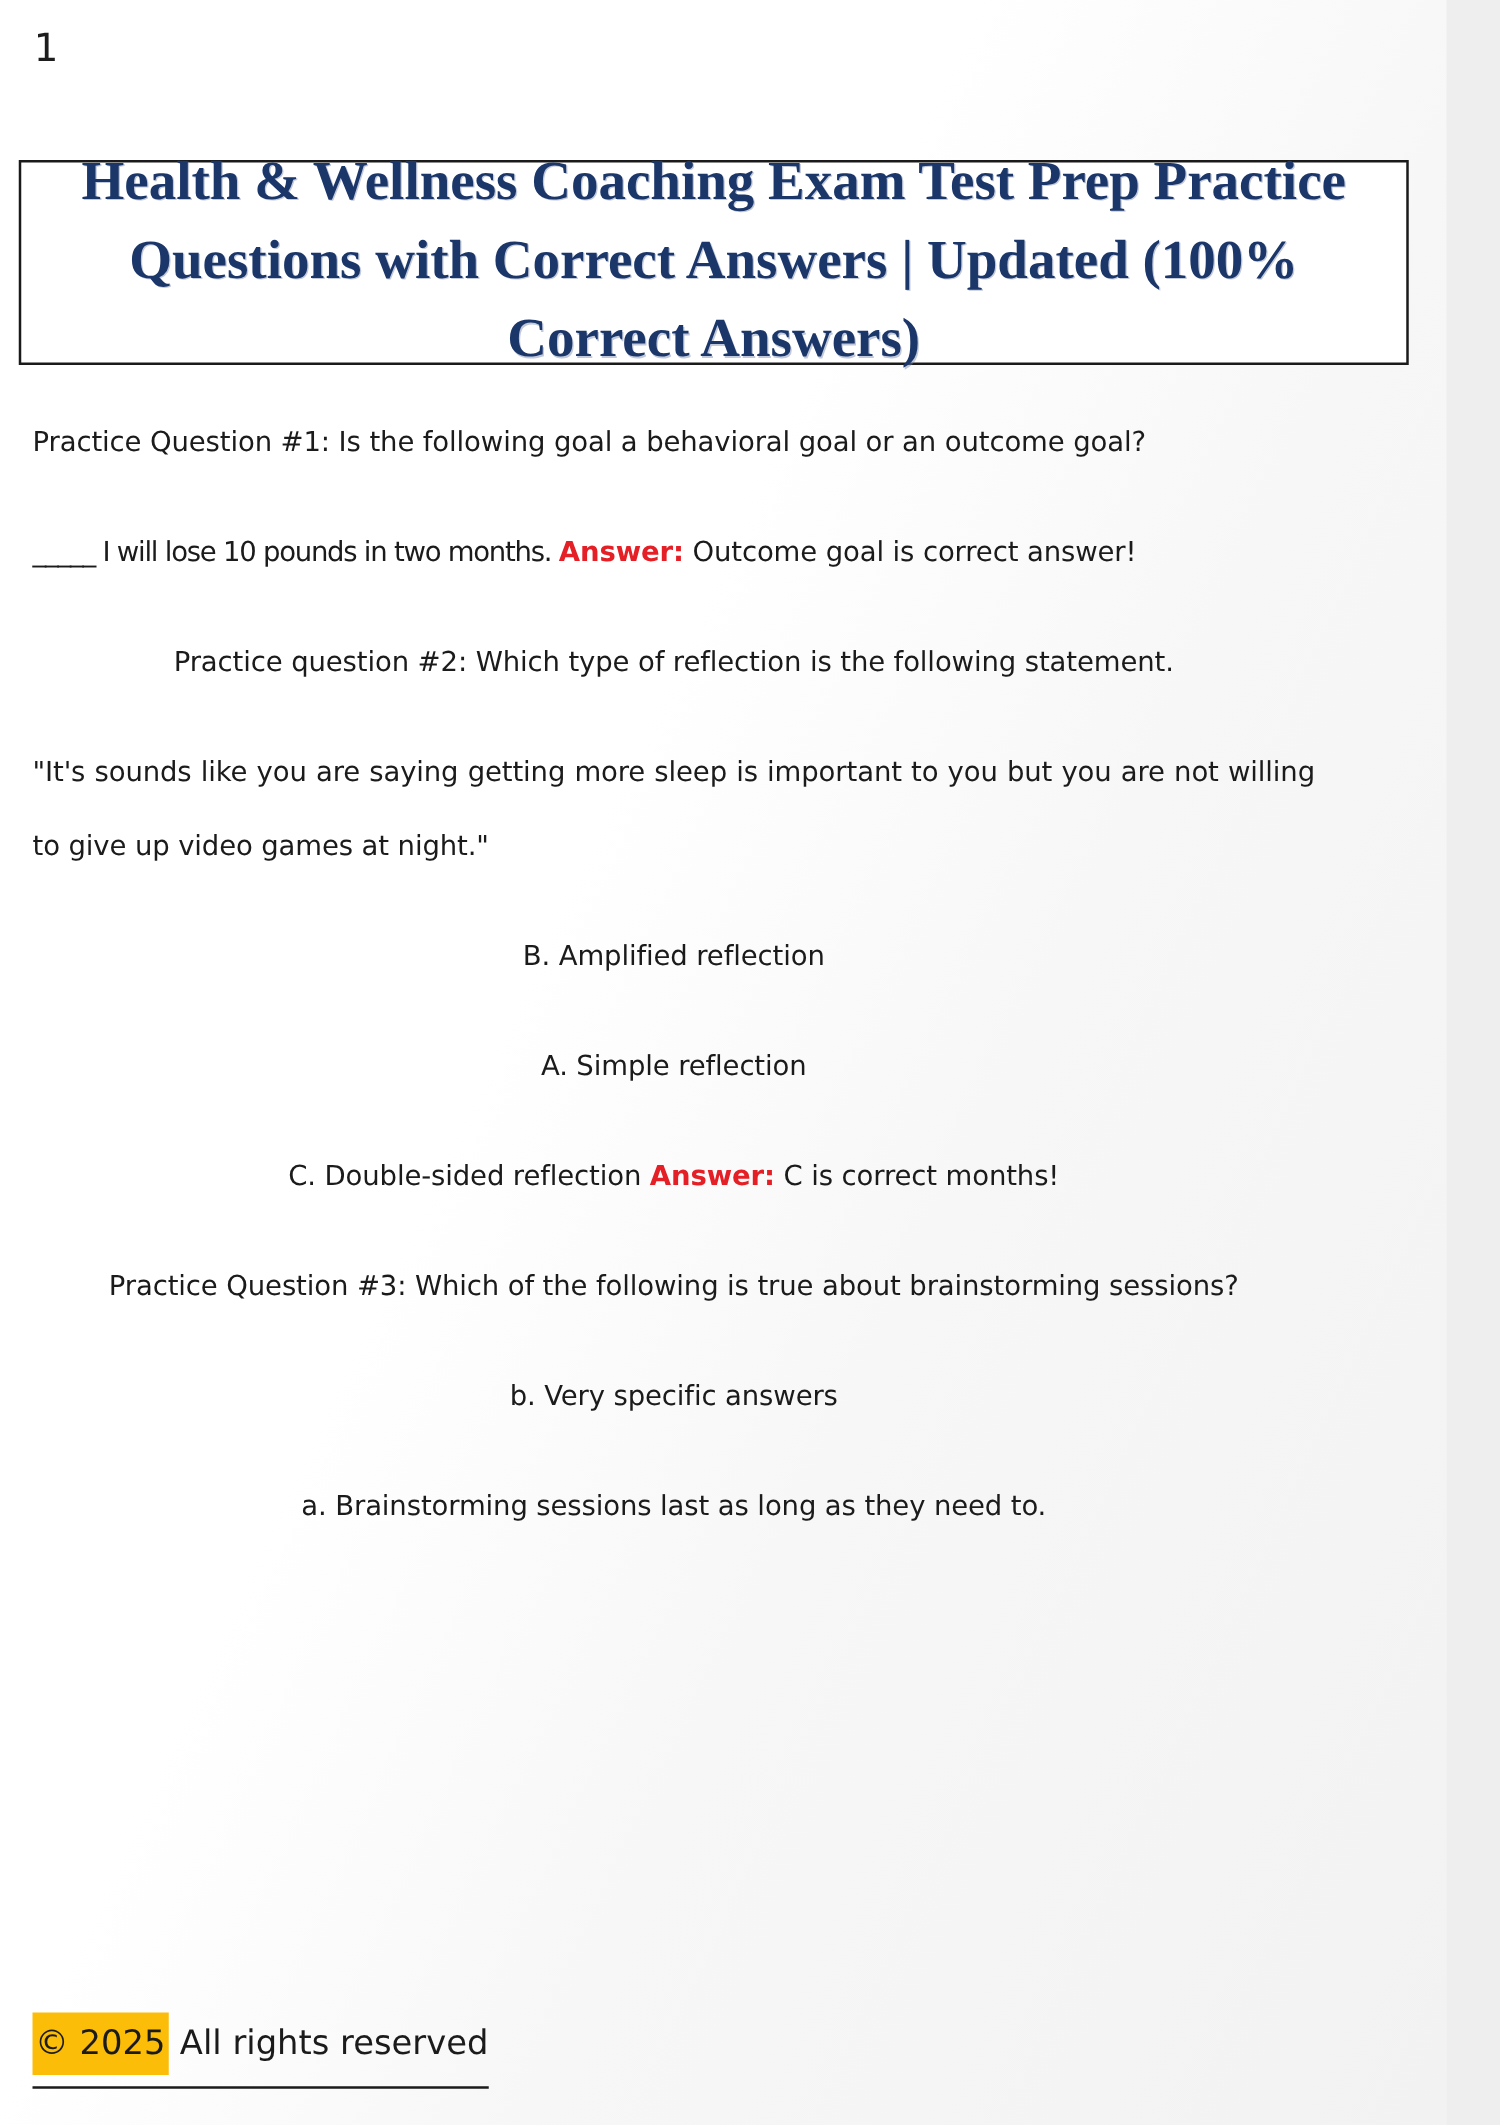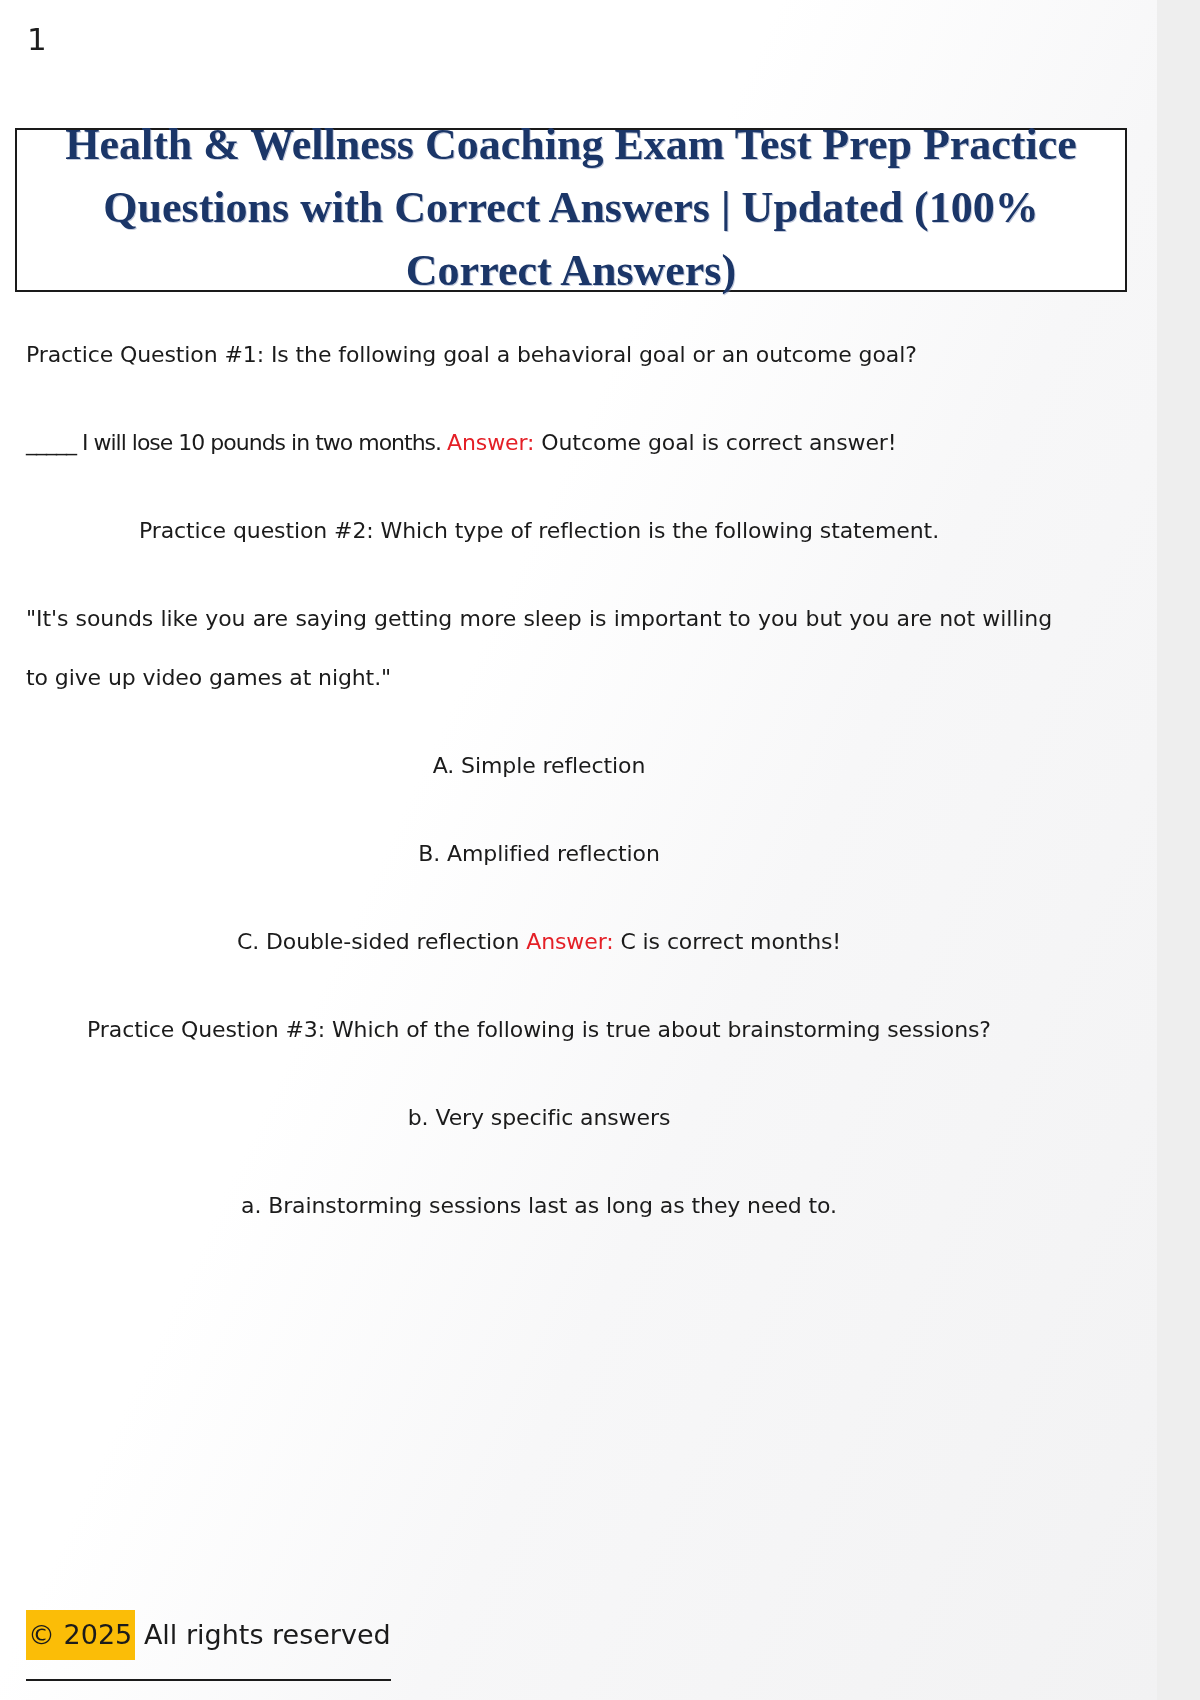--- a/index.html
+++ b/index.html
@@ -99,21 +99,21 @@
     text-align: justify;
     text-justify: inter-word;
     letter-spacing: -0.1px;
   }
   p.para.nojust {
     text-align: center;
   }
 
   .answer-label {
     color: #e41f26;
-    font-weight: normal;
+    font-weight: bold;
     margin-top: 36px;
   }
 
   .blank-underscore {
     letter-spacing: -1px;
   }
 
   
   .footer-copyright {
     position: absolute;
@@ -121,21 +121,21 @@
     top: 1610px;
     width: 1000px;
     font-family: "DejaVu Sans", sans-serif;
     font-size: 27px;
     line-height: 46px;
     color: #1b1b1b;
     white-space: nowrap;
   }
   .footer-copyright .underlined {
     border-bottom: 2px solid #1b1b1b;
-    padding-bottom: 19px;
+    padding-bottom: 9px;
     display: inline-block;
   }
   .hl-year {
     background: #fbbd07;
     padding: 2px 3px 2px 2px;
     display: inline-block;
   }
 </style>
 </head>
 <body>
@@ -164,25 +164,25 @@
 
       <p class="para nojust">
         <span>Practice question #2: Which type of reflection is the following statement.</span>
       </p>
 
       <p class="para">
         <span>"It's sounds like you are saying getting more sleep is important to you but you are not willing to give up video games at night."</span>
       </p>
 
       <p class="para nojust">
+        <span>B. Amplified reflection</span>
+      </p>
+
+      <p class="para nojust">
         <span>A. Simple reflection</span>
-      </p>
-
-      <p class="para nojust">
-        <span>B. Amplified reflection</span>
       </p>
 
       <p class="para nojust">
         <span>C. Double-sided reflection </span><span class="answer-label">Answer:</span><span> C is correct months!</span>
       </p>
 
       <p class="para nojust">
         <span>Practice Question #3: Which of the following is true about brainstorming sessions?</span>
       </p>
 

